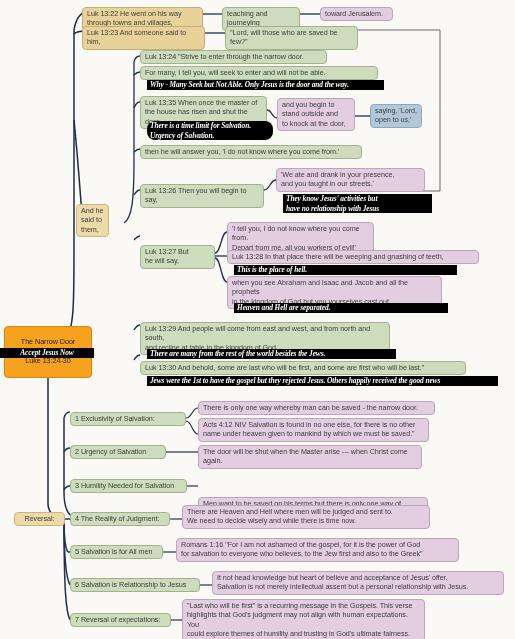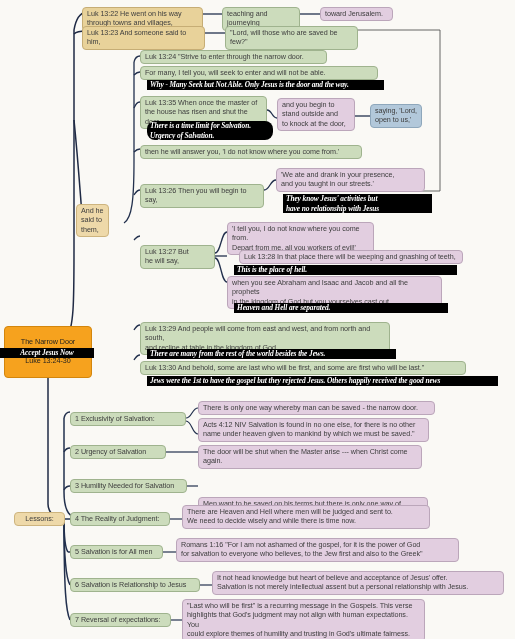--- a/index.html
+++ b/index.html
@@ -144,33 +144,33 @@
   <div class="node green" style="left:140px;top:184px;width:124px;">Luk 13:26  Then you will begin to say,</div>
   <div class="node purple" style="left:276px;top:168px;width:149px;">'We ate and drank in your presence,
 and you taught in our streets.'</div>
   <div class="note i" style="left:283px;top:194px;width:143px;">They know Jesus' activities but
 have no relationship with Jesus</div>
 
   <div class="node green" style="left:140px;top:245px;width:75px;">Luk 13:27  But
 he will say,</div>
   <div class="node purple" style="left:227px;top:222px;width:147px;">'I tell you, I do not know where you come from.
 Depart from me, all you workers of evil!'</div>
-  <div class="node purple" style="left:227px;top:250px;width:224px;margin-left:12px;">Luk 13:28  In that place there will be weeping and gnashing of teeth,</div>
+  <div class="node purple" style="left:227px;top:250px;width:252px;">Luk 13:28  In that place there will be weeping and gnashing of teeth,</div>
   <div class="note i" style="left:234px;top:265px;width:217px;">This is the place of hell.</div>
   <div class="node purple" style="left:227px;top:276px;width:215px;">when you see Abraham and Isaac and Jacob and all the prophets
 in the kingdom of God but you yourselves cast out.</div>
   <div class="note i" style="left:234px;top:303px;width:208px;">Heaven and Hell are separated.</div>
 
   <div class="node green" style="left:140px;top:322px;width:250px;">Luk 13:29  And people will come from east and west, and from north and south,
 and recline at table in the kingdom of God.</div>
   <div class="note i" style="left:147px;top:349px;width:243px;">There are many from the rest of the world besides the Jews.</div>
   <div class="node green" style="left:140px;top:361px;width:326px;">Luk 13:30  And behold, some are last who will be first, and some are first who will be last."</div>
   <div class="note i" style="left:147px;top:376px;width:345px;">Jews were the 1st to have the gospel but they rejected Jesus. Others happily received the good news</div>
 
-  <div class="node tan2" style="left:14px;top:512px;width:51px;text-align:center;">Lessons:</div>
+  <div class="node tan2" style="left:14px;top:512px;width:51px;text-align:center;">Reversal:</div>
 
   <div class="node green" style="left:70px;top:412px;width:116px;">1 Exclusivity of Salvation:</div>
   <div class="node purple" style="left:198px;top:401px;width:237px;">There is only one way whereby man can be saved - the narrow door.</div>
   <div class="node purple" style="left:198px;top:418px;width:231px;">Acts 4:12 NIV Salvation is found in no one else, for there is no other
 name under heaven given to mankind by which we must be saved."</div>
 
   <div class="node green" style="left:70px;top:445px;width:96px;">2 Urgency of Salvation</div>
   <div class="node purple" style="left:198px;top:445px;width:224px;">The door will be shut when the Master arise --- when Christ come again.</div>
 
   <div class="node green" style="left:70px;top:479px;width:117px;">3 Humility Needed for Salvation</div>

